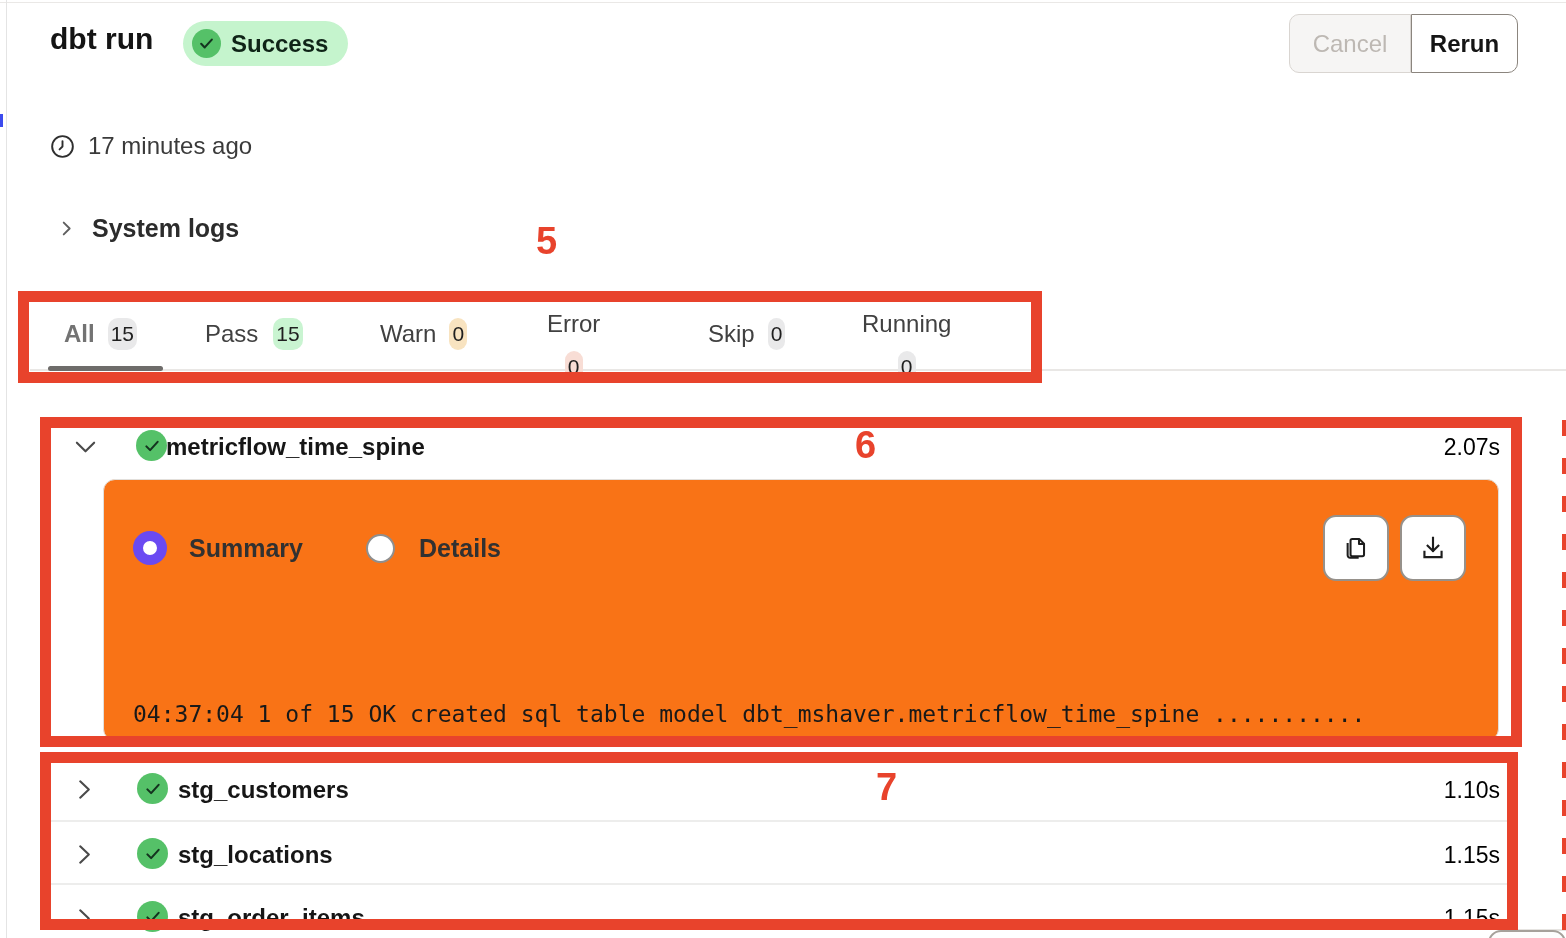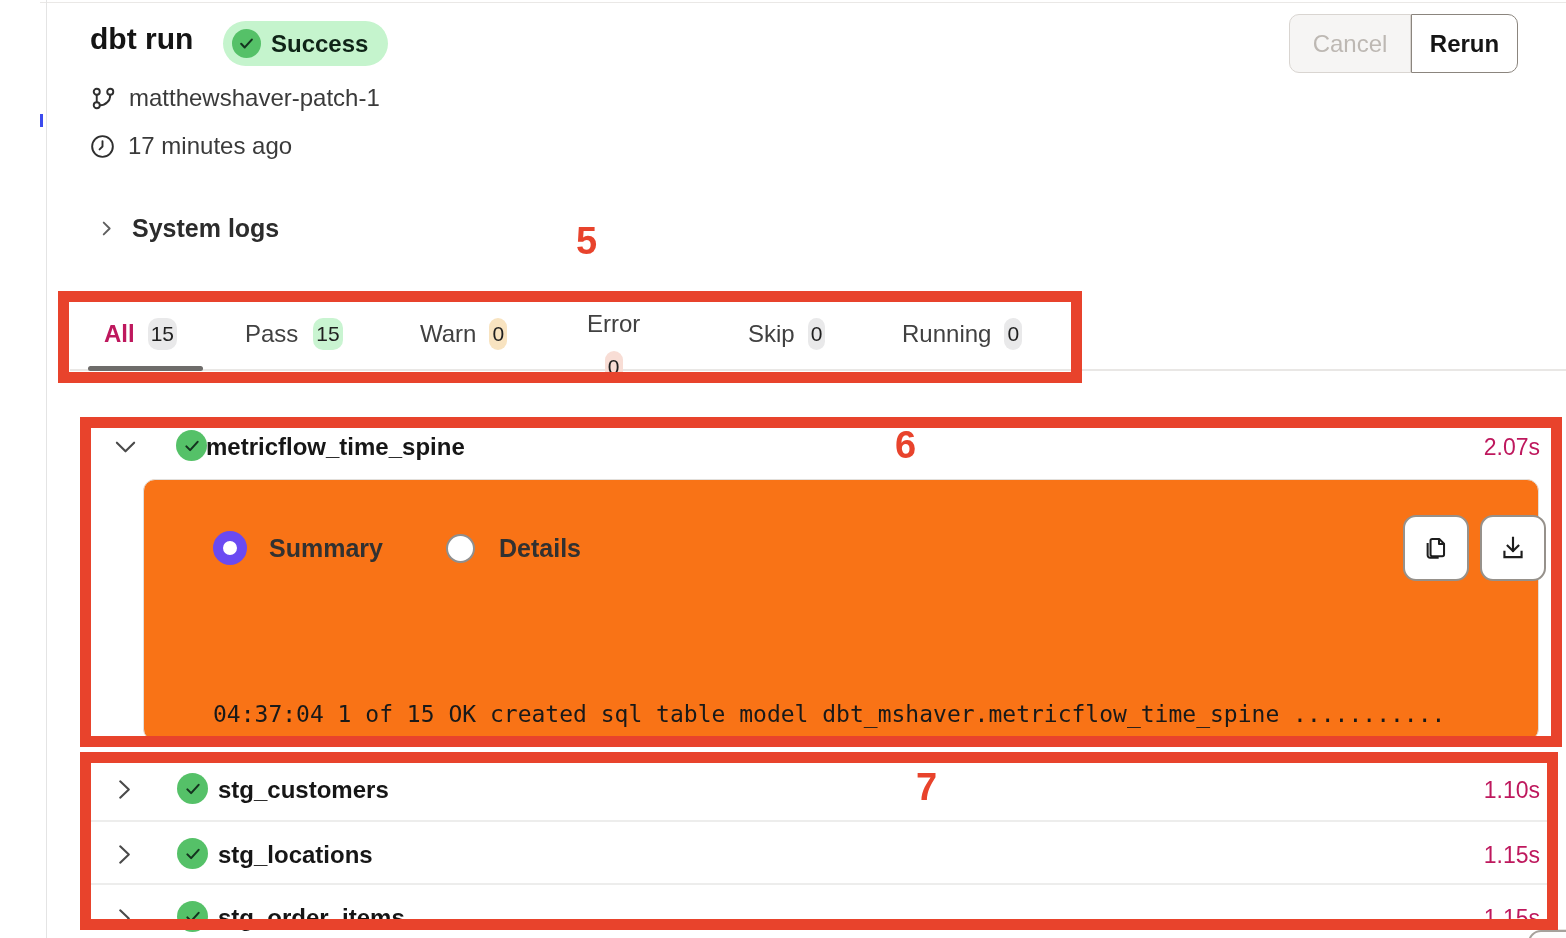--- a/index.html
+++ b/index.html
@@ -1,19 +1,19 @@
 <!DOCTYPE html>
 <html><head>
 <meta charset="utf-8">
 <style>
   * { margin:0; padding:0; box-sizing:border-box; }
   html,body { background:#fff; }
   body { font-family:"Liberation Sans", sans-serif; color:#1b1b1b; }
   #screen { position:relative; width:1566px; height:938px; background:#fff; overflow:hidden; }
-  .abs { position:absolute;margin-left:40px; }
+  .abs { position:absolute; }
 
   
   .top-hairline { left:0; top:2px; width:1566px; height:1px; background:#eae8e6; }
   .left-hairline { left:6px; top:0; width:1px; height:938px; background:#e4e4e4; }
   .blue-tick { left:0; top:114px; width:3px; height:13px; background:#3c4bee; }
 
   
   .page-title { left:50px; top:22px; font-size:30px; font-weight:700; color:#141414; }
   .status-badge { left:183px; top:21px; height:45px; border-radius:23px; background:#c5f4cd;
     display:flex; align-items:center; gap:10px; padding:0 20px 0 9px; }
@@ -33,44 +33,44 @@
   .time-row { left:49px; top:132px; }
 
   .syslogs { left:57px; top:214px; display:flex; align-items:center; gap:16px; cursor:pointer; }
   .syslogs .lbl { font-size:25px; font-weight:600; color:#2c2c2c; }
 
   
   .tabs-baseline { left:30px; top:369px; width:1536px; height:2px; background:#e9e7e5; z-index:1; }
   .tabs-active-underline { left:48px; top:366px; width:115px; height:5px; background:#6e6c6a; border-radius:3px; z-index:2; }
   .tab { top:310px; height:48px; display:flex; align-items:center; gap:13px; cursor:pointer; z-index:2; }
   .tab .tl { font-size:24px; font-weight:500; color:#414141; }
-  .tab.active .tl { font-weight:600; color:#be185d; }
+  .tab.active .tl { font-weight:600; color:#737373; }
   .tab-badge { font-size:21px; font-weight:500; color:#1f1f1f; padding:4px 3px; border-radius:10px; }
   .bg-gray { background:#e9e9ea; }
   .bg-green { background:#c9f4d1; }
   .bg-amber { background:#f8e3c0; }
   .bg-red { background:#f8ddd5; }
   .t-all { left:64px; } .t-pass { left:205px;gap:15px; } .t-warn { left:380px; }
-  .t-error { left:547px;flex-direction:column; } .t-skip { left:708px; } .t-running { left:862px; }
+  .t-error { left:547px;flex-direction:column; } .t-skip { left:708px; } .t-running { left:862px;flex-direction:column; }
 
   
   .ann-box { border:11px solid #e8432c; z-index:10; pointer-events:none; }
   .ann-box5 { left:18px; top:291px; width:1024px; height:92px; }
   .ann-box6 { left:40px; top:417px; width:1482px; height:330px; }
   .ann-box7 { left:40px; top:752px; width:1478px; height:178px; }
   .ann-num { color:#e8432c; font-size:38px; font-weight:700; z-index:11; pointer-events:none; }
   .ann-5 { left:536px; top:220px; }
   .ann-6 { left:855px; top:424px; }
   .ann-7 { left:876px; top:766px; }
   .ann-right-sliver { left:1562px; top:420px; width:4px; height:511px; z-index:10;
     background:repeating-linear-gradient(180deg,#e8432c 0 16px, rgba(232,67,44,0) 16px 38px); }
 
   
   .row-name { font-size:24px; font-weight:700; color:#161616; }
-  .row-time { width:110px; text-align:right; font-size:23px; color:#be185d; }
+  .row-time { width:110px; text-align:right; font-size:23px; color:#000000; }
   .divider { height:2px; background:#ededec; }
 
   
   .log-card { left:103px; top:479px; width:1396px; height:262px; background:#f97316;
     border:1.5px solid #e2dfdb; border-radius:12px; z-index:1; }
   .radio-on { left:29px; top:51px; width:34px; height:34px; border-radius:50%; border:10.5px solid #6a4af2; background:#fff; cursor:pointer; }
   .radio-off { left:262px; top:54px; width:29px; height:29px; border-radius:50%; border:2.5px solid #8f8f8f; background:#fff; cursor:pointer; }
   .radio-label { font-size:25px; font-weight:600; color:#313131; cursor:pointer; }
   .lbl-summary { left:85px; top:54px; }
   .lbl-details { left:315px; top:54px; }
@@ -105,32 +105,20 @@
         </svg>
     </span>
     <span class="txt">Success</span>
   </div>
 
   <div class="abs btn-group">
     <button class="btn-cancel" disabled="">Cancel</button>
     <button class="btn-rerun">Rerun</button>
   </div>
 
-  <div class="abs meta-row branch-row">
-    <span style="display:flex;">
-      <svg width="27" height="27" viewBox="0 0 24 24" fill="none" stroke="#2f2f2f" stroke-width="1.7" stroke-linecap="round" stroke-linejoin="round">
-          <line x1="6" y1="9" x2="6" y2="15"></line>
-          <circle cx="18" cy="6" r="2.7"></circle>
-          <circle cx="6" cy="6" r="2.7"></circle>
-          <circle cx="6" cy="18" r="2.7"></circle>
-          <path d="M18 9a9 9 0 0 1-9 9"></path>
-        </svg>
-    </span>
-    <span>matthewshaver-patch-1</span>
-  </div>
 
   <div class="abs meta-row time-row">
     <span style="display:flex;">
       <svg width="27" height="27" viewBox="0 0 24 24" fill="none" stroke="#2f2f2f" stroke-width="1.7" stroke-linecap="round" stroke-linejoin="round">
           <circle cx="12" cy="12" r="9.2"></circle>
           <path d="M12 7.2V12l-2.6 2.6"></path>
         </svg>
     </span>
     <span>17 minutes ago</span>
   </div>

